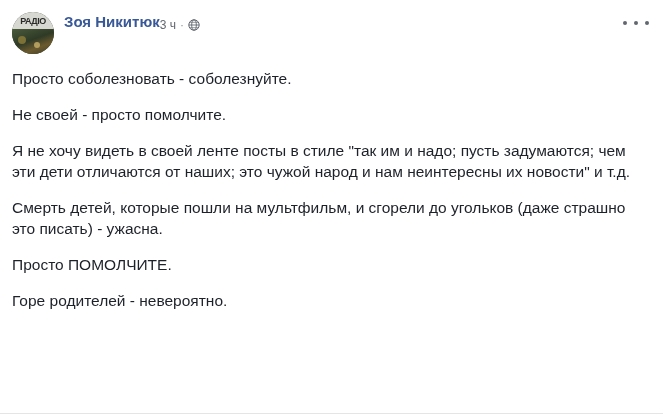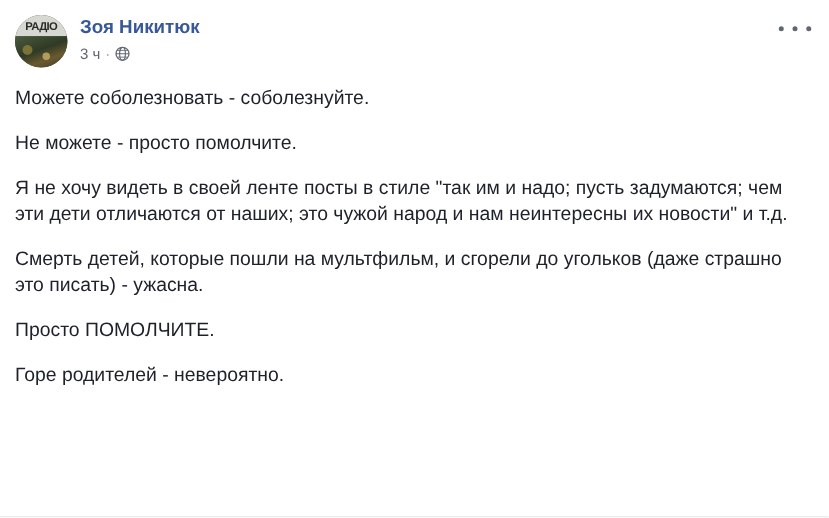--- a/index.html
+++ b/index.html
@@ -64,21 +64,21 @@
   .avatar .av-dot2 {
     position: absolute;
     width: 6px; height: 6px;
     border-radius: 50%;
     background: #c9b06a;
     left: 22px; top: 30px;
     opacity: 0.8;
   }
   .header-text {
     display: flex;
-    flex-direction: column;
+    flex-direction: row;
     justify-content: flex-start;
     padding-top: 1px;
   }
   .author {
     color: #385898;
     font-size: 15px;
     font-weight: bold;
     line-height: 18px;
     font-family: "Liberation Sans", sans-serif;
     cursor: pointer;
@@ -178,22 +178,22 @@
 
     <div class="more-btn">
       <i></i>
       <i></i>
       <i></i>
     </div>
 
   </div>
 
   <div class="post-body">
-    <p class="para">Можете соболезновать - соболезнуйте.</p>
-    <p class="para">Не можете - просто помолчите.</p>
+    <p class="para">Просто соболезновать - соболезнуйте.</p>
+    <p class="para">Не своей - просто помолчите.</p>
     <p class="para">Я не хочу видеть в своей ленте посты в стиле "так им и надо; пусть задумаются; чем эти дети отличаются от наших; это чужой народ и нам неинтересны их новости" и т.д.</p>
     <p class="para">Смерть детей, которые пошли на мультфильм, и сгорели до угольков (даже страшно это писать) - ужасна.</p>
     <p class="para">Просто ПОМОЛЧИТЕ.</p>
     <p class="para">Горе родителей - невероятно.</p>
   </div>
 
   <div class="divider"></div>
 
 </div>
 

